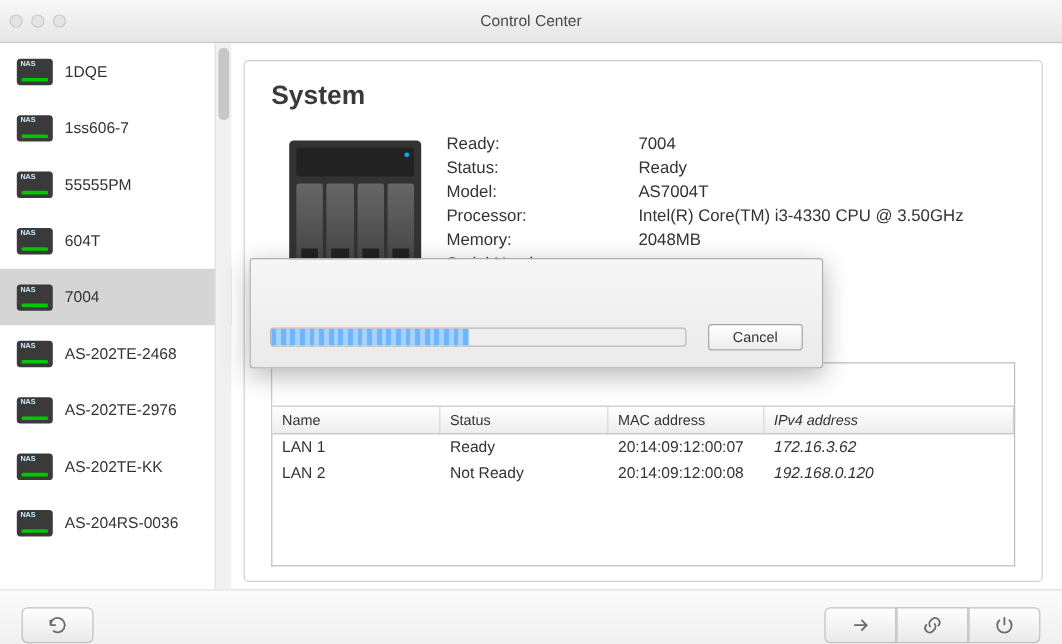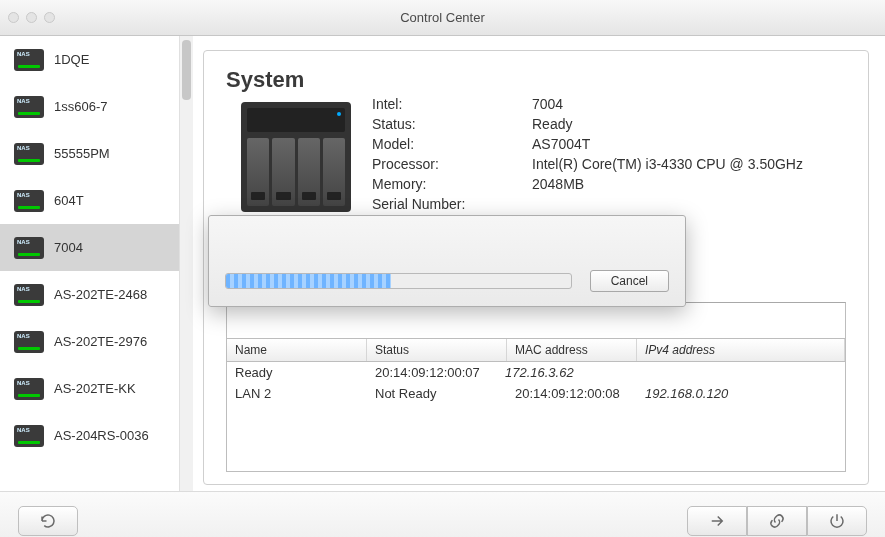--- a/index.html
+++ b/index.html
@@ -28,21 +28,21 @@
   .nas-icon { width:30px; height:22px; background:#3a3a3a; border-radius:3px; position:relative; display:flex; flex-direction:column; justify-content:center; align-items:center; gap:1px;}
   .nas-icon::before { content:"NAS"; color:#cfeeff; font-size:6px; font-weight:bold; position:absolute; top:2px; left:3px;}
   .nas-led { position:absolute; bottom:3px; left:4px; right:4px; height:3px; background:#00c800; border-radius:1px;}
 
   
   .main { flex:1; padding:14px 16px 6px 10px; position: relative; }
   .panel {
     background:#fff; border:1px solid #cfcfcf; border-radius:4px;
     height:100%; padding:16px 22px 12px 22px; position:relative;
   }
-  .panel h1 { font-size:22px; font-weight:bold; color:#3a3a3a; margin-bottom:3px;}
+  .panel h1 { font-size:22px; font-weight:bold; color:#3a3a3a; margin-bottom:18px;}
   .sysrow { display:flex; }
   .device-img { width:140px; height:140px; margin-top:-2px; margin-right:6px;}
   .chassis { width:110px; height:110px; margin:8px auto 0 auto; background:#333; border-radius:4px; position:relative;}
   .chassis-top { position:absolute; top:6px; left:6px; right:6px; height:24px; background:#222; border-radius:2px;}
   .chassis-top::after{content:""; position:absolute; right:4px; top:4px; width:4px; height:4px; background:#0af; border-radius:50%;}
   .bays { position:absolute; top:36px; left:6px; right:6px; bottom:6px; display:flex; gap:3px;}
   .bay { flex:1; background:linear-gradient(#666,#444); border-radius:2px; position:relative;}
   .bay::after { content:""; position:absolute; bottom:6px; left:4px; right:4px; height:8px; background:#222; border-radius:1px;}
   .speclist { flex:1; }
   .specrow { display:flex; margin-bottom:4px; font-size:14px; color:#333;}
@@ -170,21 +170,21 @@
             <div class="bays">
                 <div class="bay"></div>
                 <div class="bay"></div>
                 <div class="bay"></div>
                 <div class="bay"></div>
               </div>
           </div>
         </div>
         <div class="speclist">
           <div class="specrow">
-              <div class="speclabel">Intel:</div>
+              <div class="speclabel">Ready:</div>
               <div class="specvalue">7004</div>
             </div>
           <div class="specrow">
               <div class="speclabel">Status:</div>
               <div class="specvalue">Ready</div>
             </div>
           <div class="specrow">
               <div class="speclabel">Model:</div>
               <div class="specvalue">AS7004T</div>
             </div>
@@ -214,20 +214,21 @@
       <div class="net-panel">
         <div class="net-tabs"></div>
         <div class="net-head">
           <div class="c1">Name</div>
           <div class="c2">Status</div>
           <div class="c3">MAC address</div>
           <div class="c4">IPv4 address</div>
         </div>
         <div class="net-body">
           <div class="net-row">
+            <div class="c1">LAN 1</div>
             <div class="c2">Ready</div>
             <div class="c3">20:14:09:12:00:07</div>
             <div class="c4">172.16.3.62</div>
           </div>
           <div class="net-row">
             <div class="c1">LAN 2</div>
             <div class="c2">Not Ready</div>
             <div class="c3">20:14:09:12:00:08</div>
             <div class="c4">192.168.0.120</div>
           </div>

